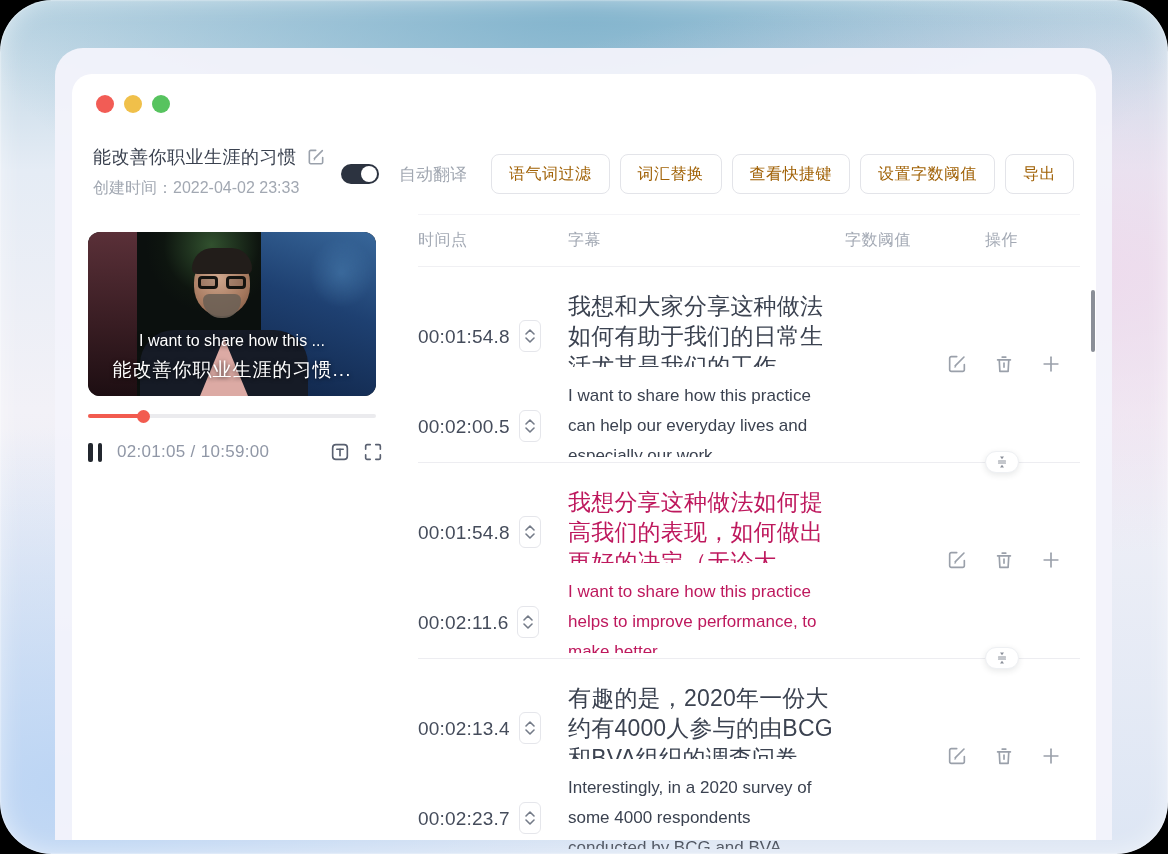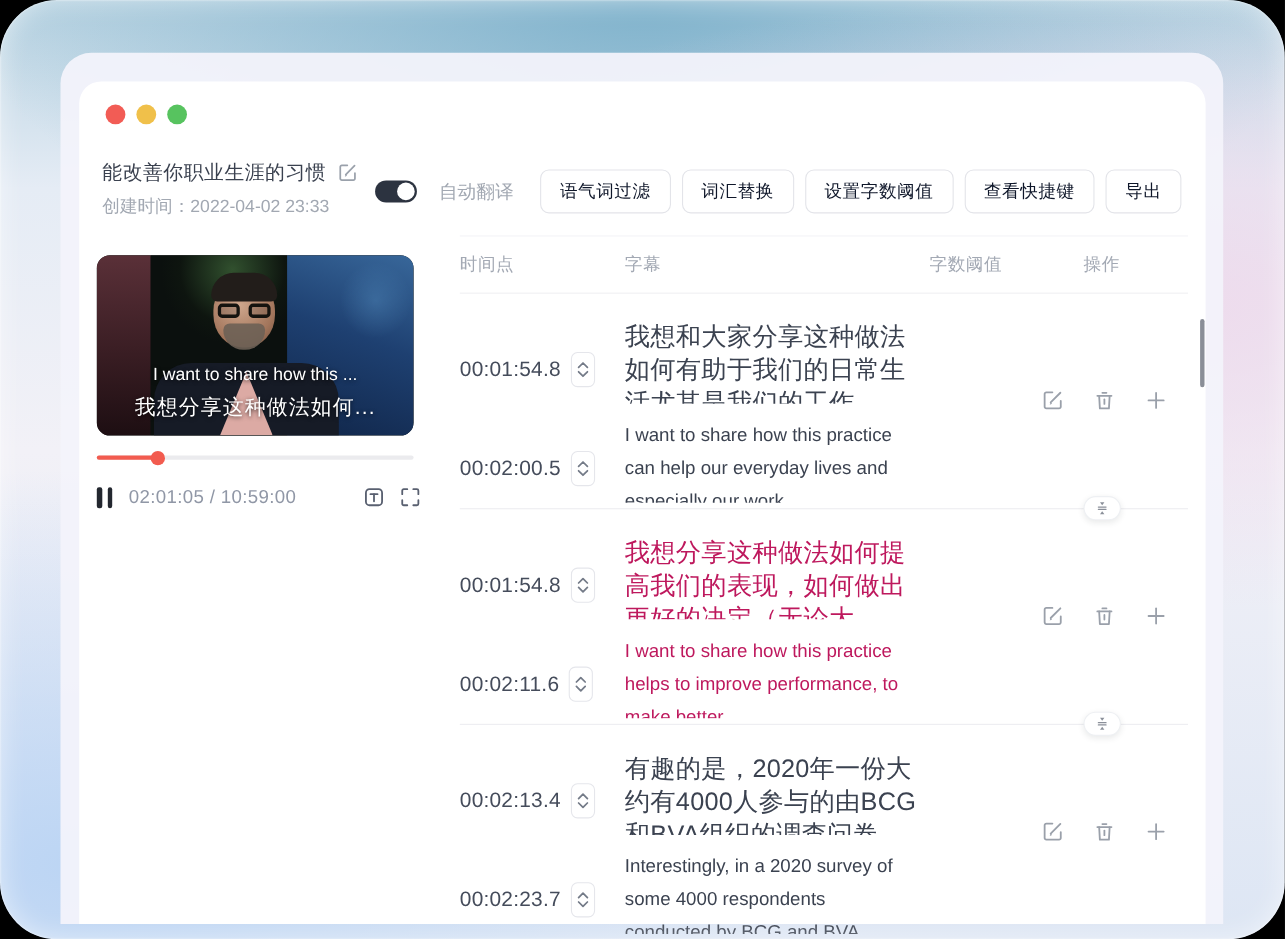--- a/index.html
+++ b/index.html
@@ -40,21 +40,21 @@
 
   .toolbar { position:absolute; right:22px; top:80px; height:40px;
     display:flex; align-items:center; gap:10px; }
   .toggle-wrap { display:flex; align-items:center; gap:20px; margin-right:14px; }
   .toggle { position:relative; width:38px; height:20px; border-radius:10px;
     background:#2c3340; cursor:pointer; }
   .toggle .knob { position:absolute; right:2px; top:2px; width:16px; height:16px;
     border-radius:50%; background:#fff; }
   .toggle-label { font-size:17px; color:#a2a8b2; }
   .tb-btn { height:40px; padding:0 17px; background:#fff; border:1px solid #e3e4e9;
-    border-radius:8px; font-size:16px; color:#0f172a; cursor:pointer;
+    border-radius:8px; font-size:16px; color:#a16207; cursor:pointer;
     font-family:inherit; letter-spacing:.5px; }
 
   
   .player { position:absolute; left:16px; top:158px; width:288px; }
   .video { position:relative; width:288px; height:164px; border-radius:12px;
     overflow:hidden; background:#0b100f; cursor:pointer;padding-left:25px; }
   .v-left  { position:absolute; left:0; top:0; width:17%; height:100%;
     background:linear-gradient(180deg,#5a3038 0%,#391d23 55%,#1d0e12 100%); }
   .v-mid   { position:absolute; left:17%; top:0; width:43%; height:100%;
     background:radial-gradient(70% 55% at 60% 8%, rgba(56,92,52,.85) 0%, rgba(20,32,18,.3) 55%, rgba(0,0,0,0) 75%),#0b100e; }
@@ -160,42 +160,42 @@
 
       <div class="toolbar">
         <div class="toggle-wrap">
           <span class="toggle">
               <span class="knob"></span>
             </span>
           <span class="toggle-label">自动翻译</span>
         </div>
         <button class="tb-btn">语气词过滤</button>
         <button class="tb-btn">词汇替换</button>
+        <button class="tb-btn">查看快捷键</button>
         <button class="tb-btn">设置字数阈值</button>
-        <button class="tb-btn">查看快捷键</button>
         <button class="tb-btn">导出</button>
       </div>
 
       <div class="player">
         <div class="video">
           <div class="v-left"></div>
           <div class="v-mid"></div>
           <div class="v-right"></div>
           <div class="p-body"></div>
           <div class="p-shirt"></div>
           <div class="p-head"></div>
           <div class="p-hair"></div>
           <div class="p-glasses">
               <i></i>
               <i></i>
             </div>
           <div class="p-beard"></div>
           <div class="v-subs">
             <div class="v-sub-en">I want to share how this ...</div>
-            <div class="v-sub-zh">我想分享这种做法如何...</div>
+            <div class="v-sub-zh">能改善你职业生涯的习惯...</div>
           </div>
         </div>
         <div class="progress">
           <div class="fill"></div>
           <div class="knob"></div>
         </div>
         <div class="controls">
           <span class="pause">
               <i></i>
               <i></i>

